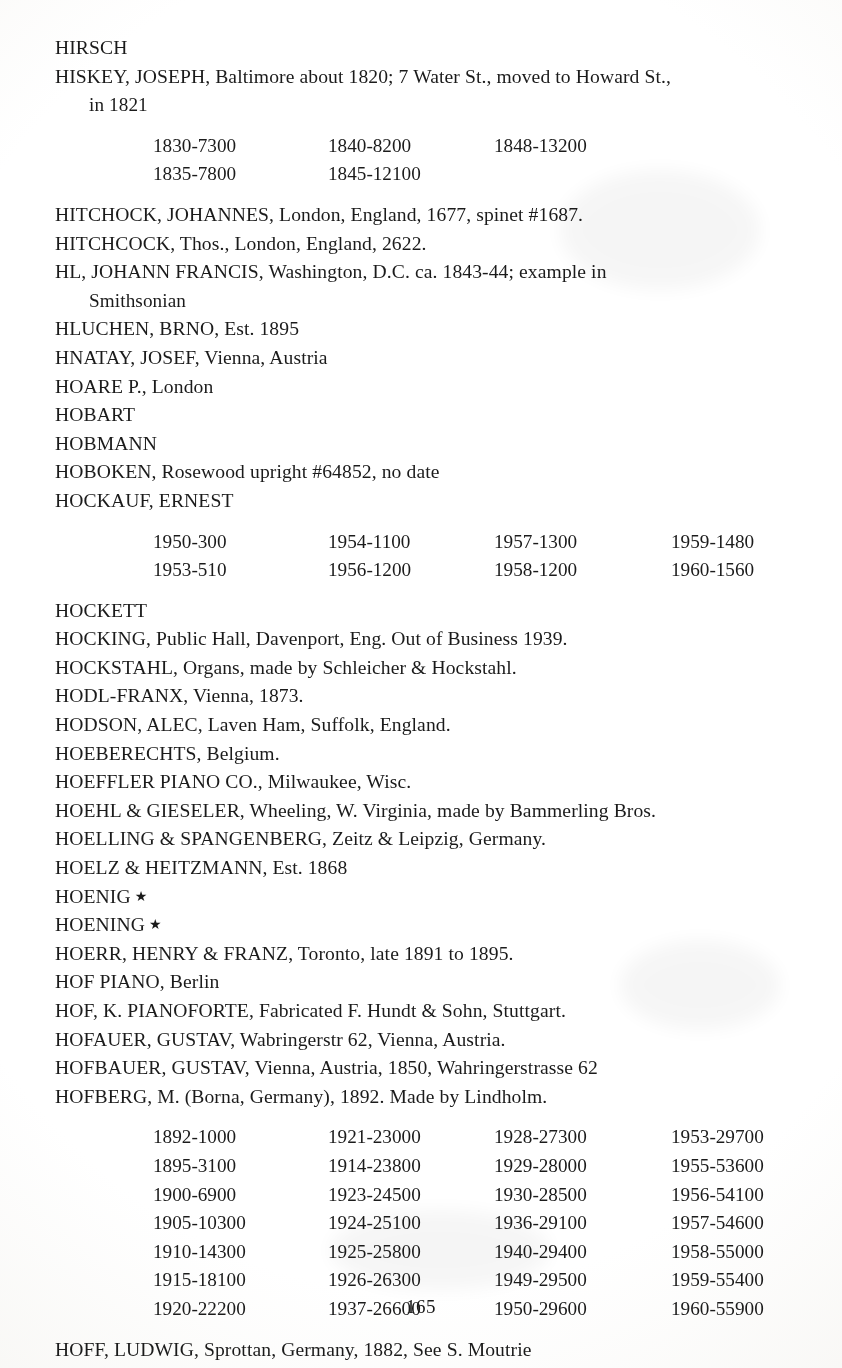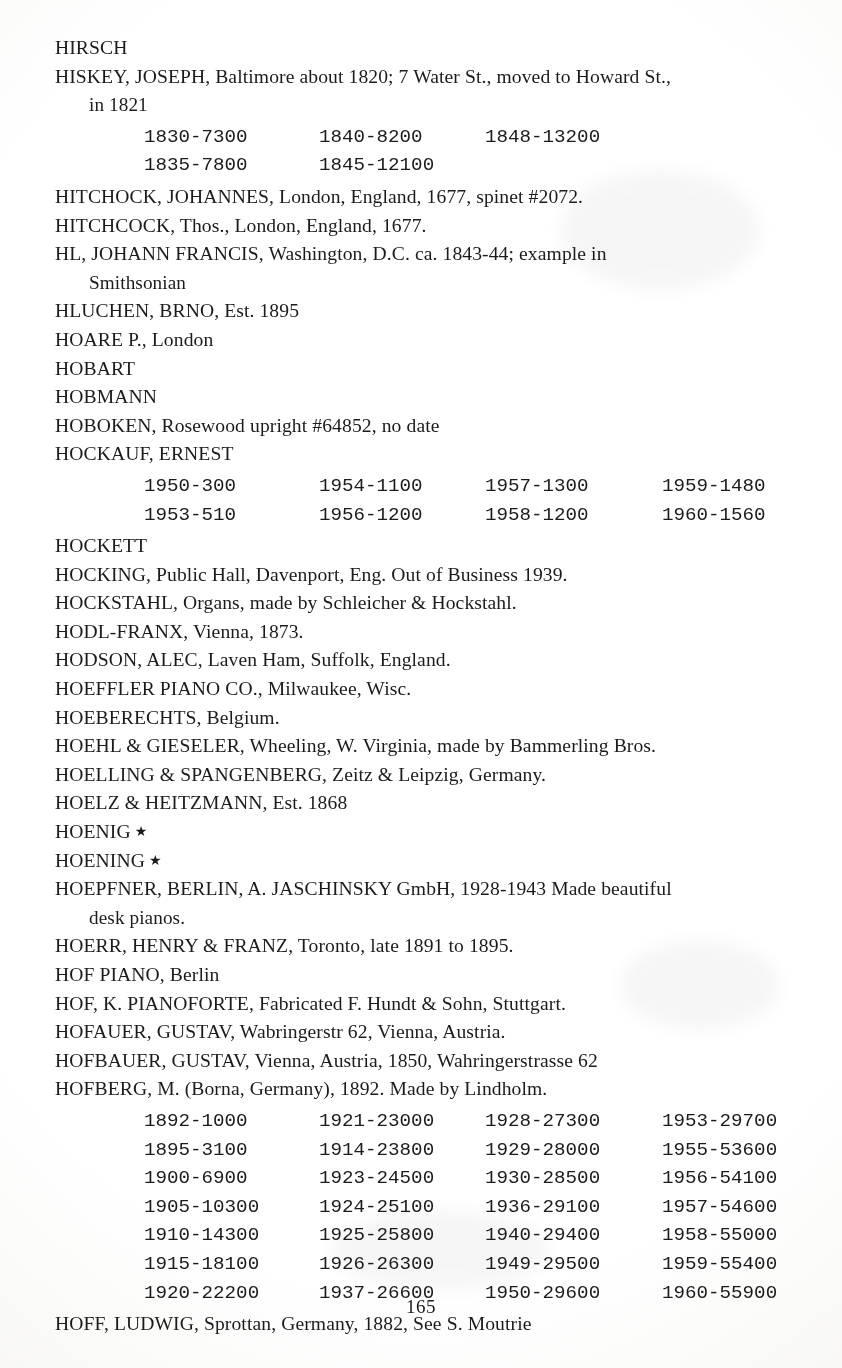--- a/index.html
+++ b/index.html
@@ -54,23 +54,22 @@
   .star {
     font-size: 14px;
     vertical-align: 2px;
     padding-left: 4px;
   }
 
   
   .serials {
     width: 100%;
     border-collapse: collapse;
-    margin: 3px;
+    margin: 12px;
     table-layout: fixed;
-    font-family: Liberation Mono, monospace;
   }
   .serials td {
     font-size: 19.2px;
     line-height: 28.6px;
     padding: 0;
     white-space: nowrap;
     vertical-align: top;
   }
   .serials col.c0 { width: 86px; }
   .serials col.c1 { width: 175px; }
@@ -129,24 +128,25 @@
           </tr>
           <tr>
             <td></td>
             <td>1835-7800</td>
             <td>1845-12100</td>
             <td></td>
             <td></td>
           </tr>
         </tbody>
       </table>
-      <p class="entry"><span class="surname">HITCHOCK, JOHANNES, London, England, 1677, spinet #2072.</span></p>
-      <p class="entry"><span class="surname">HITCHCOCK, Thos., London, England, 1677.</span></p>
+      <p class="entry"><span class="surname">HITCHOCK, JOHANNES, London, England, 1677, spinet #1687.</span></p>
+      <p class="entry"><span class="surname">HITCHCOCK, Thos., London, England, 2622.</span></p>
       <p class="entry"><span class="surname">HL, JOHANN FRANCIS, Washington, D.C. ca. 1843-44; example in</span><span class="cont">Smithsonian</span></p>
       <p class="entry"><span class="surname">HLUCHEN, BRNO, Est. 1895</span></p>
+      <p class="entry"><span class="surname">HNATAY, JOSEF, Vienna, Austria</span></p>
       <p class="entry"><span class="surname">HOARE P., London</span></p>
       <p class="entry"><span class="surname">HOBART</span></p>
       <p class="entry"><span class="surname">HOBMANN</span></p>
       <p class="entry"><span class="surname">HOBOKEN, Rosewood upright #64852, no date</span></p>
       <p class="entry"><span class="surname">HOCKAUF, ERNEST</span></p>
       <table class="serials">
         <colgroup>
           <col class="c0">
           <col class="c1">
           <col class="c2">
@@ -168,28 +168,27 @@
             <td>1958-1200</td>
             <td>1960-1560</td>
           </tr>
         </tbody>
       </table>
       <p class="entry"><span class="surname">HOCKETT</span></p>
       <p class="entry"><span class="surname">HOCKING, Public Hall, Davenport, Eng. Out of Business 1939.</span></p>
       <p class="entry"><span class="surname">HOCKSTAHL, Organs, made by Schleicher &amp; Hockstahl.</span></p>
       <p class="entry"><span class="surname">HODL-FRANX, Vienna, 1873.</span></p>
       <p class="entry"><span class="surname">HODSON, ALEC, Laven Ham, Suffolk, England.</span></p>
+      <p class="entry"><span class="surname">HOEBERECHTS, Belgium.</span></p>
       <p class="entry"><span class="surname">HOEFFLER PIANO CO., Milwaukee, Wisc.</span></p>
-      <p class="entry"><span class="surname">HOEBERECHTS, Belgium.</span></p>
       <p class="entry"><span class="surname">HOEHL &amp; GIESELER, Wheeling, W. Virginia, made by Bammerling Bros.</span></p>
       <p class="entry"><span class="surname">HOELLING &amp; SPANGENBERG, Zeitz &amp; Leipzig, Germany.</span></p>
       <p class="entry"><span class="surname">HOELZ &amp; HEITZMANN, Est. 1868</span></p>
       <p class="entry"><span class="surname">HOENIG</span><span class="star">★</span></p>
       <p class="entry"><span class="surname">HOENING</span><span class="star">★</span></p>
-      <p class="entry"><span class="surname">HOEPFNER, BERLIN, A. JASCHINSKY GmbH, 1928-1943 Made beautiful</span><span class="cont">desk pianos.</span></p>
       <p class="entry"><span class="surname">HOERR, HENRY &amp; FRANZ, Toronto, late 1891 to 1895.</span></p>
       <p class="entry"><span class="surname">HOF PIANO, Berlin</span></p>
       <p class="entry"><span class="surname">HOF, K. PIANOFORTE, Fabricated F. Hundt &amp; Sohn, Stuttgart.</span></p>
       <p class="entry"><span class="surname">HOFAUER, GUSTAV, Wabringerstr 62, Vienna, Austria.</span></p>
       <p class="entry"><span class="surname">HOFBAUER, GUSTAV, Vienna, Austria, 1850, Wahringerstrasse 62</span></p>
       <p class="entry"><span class="surname">HOFBERG, M. (Borna, Germany), 1892. Made by Lindholm.</span></p>
       <table class="serials">
         <colgroup>
           <col class="c0">
           <col class="c1">

